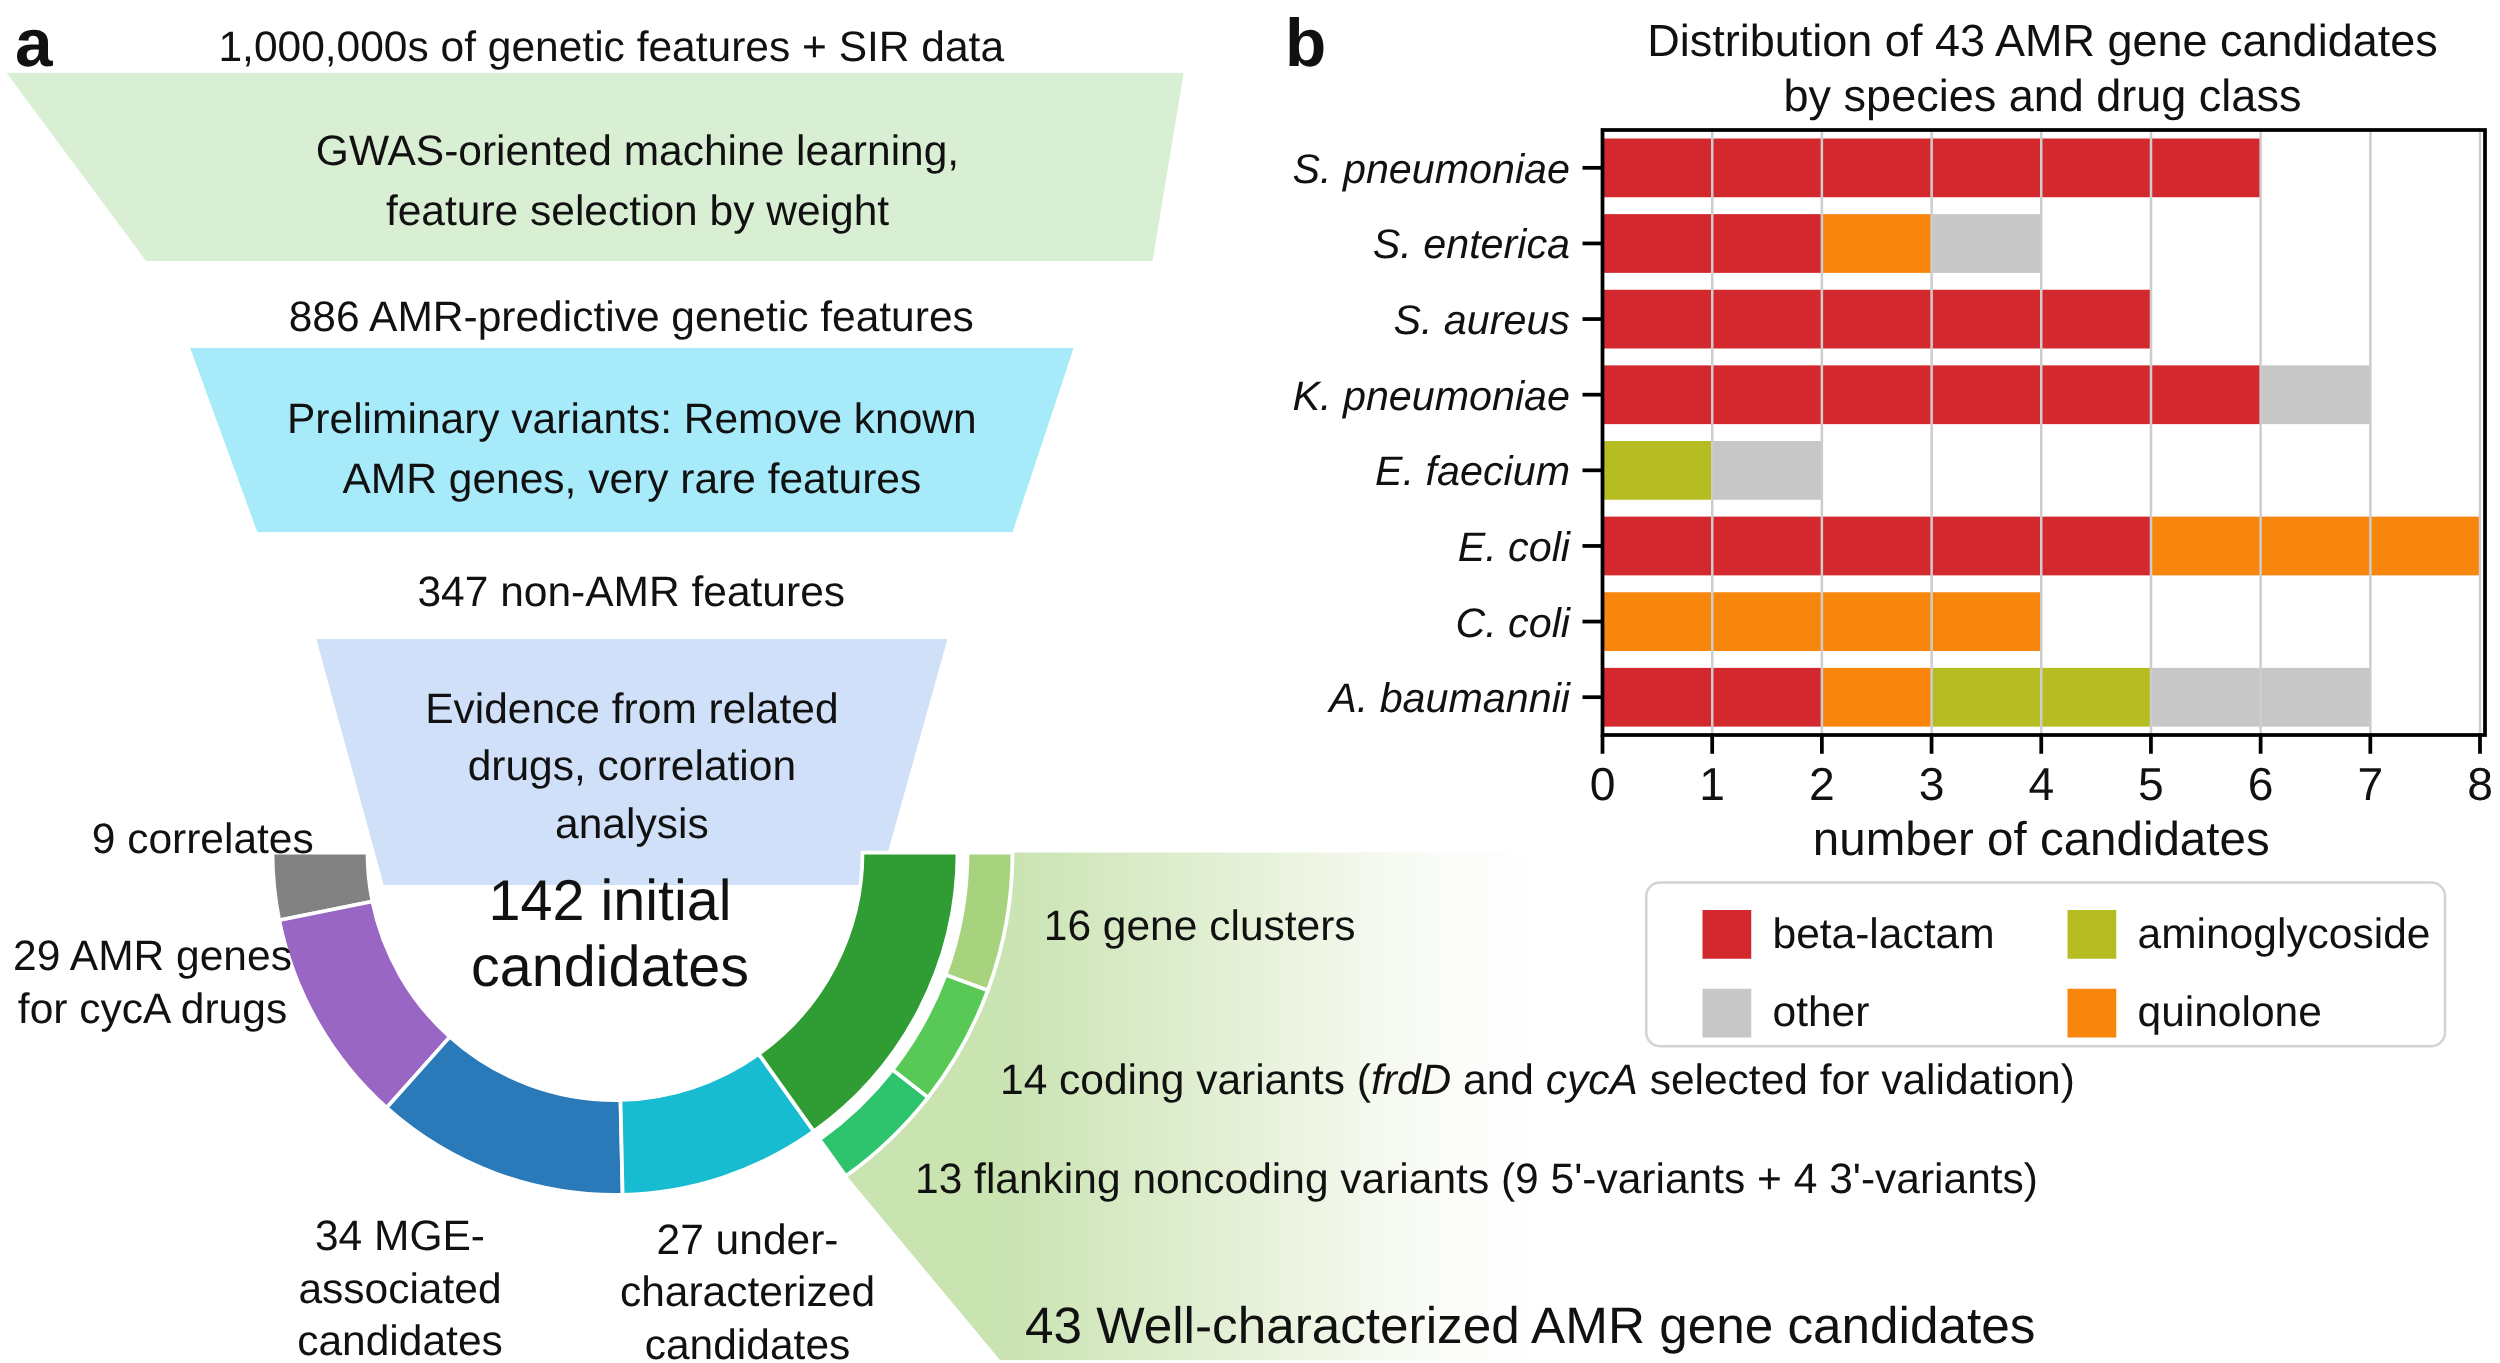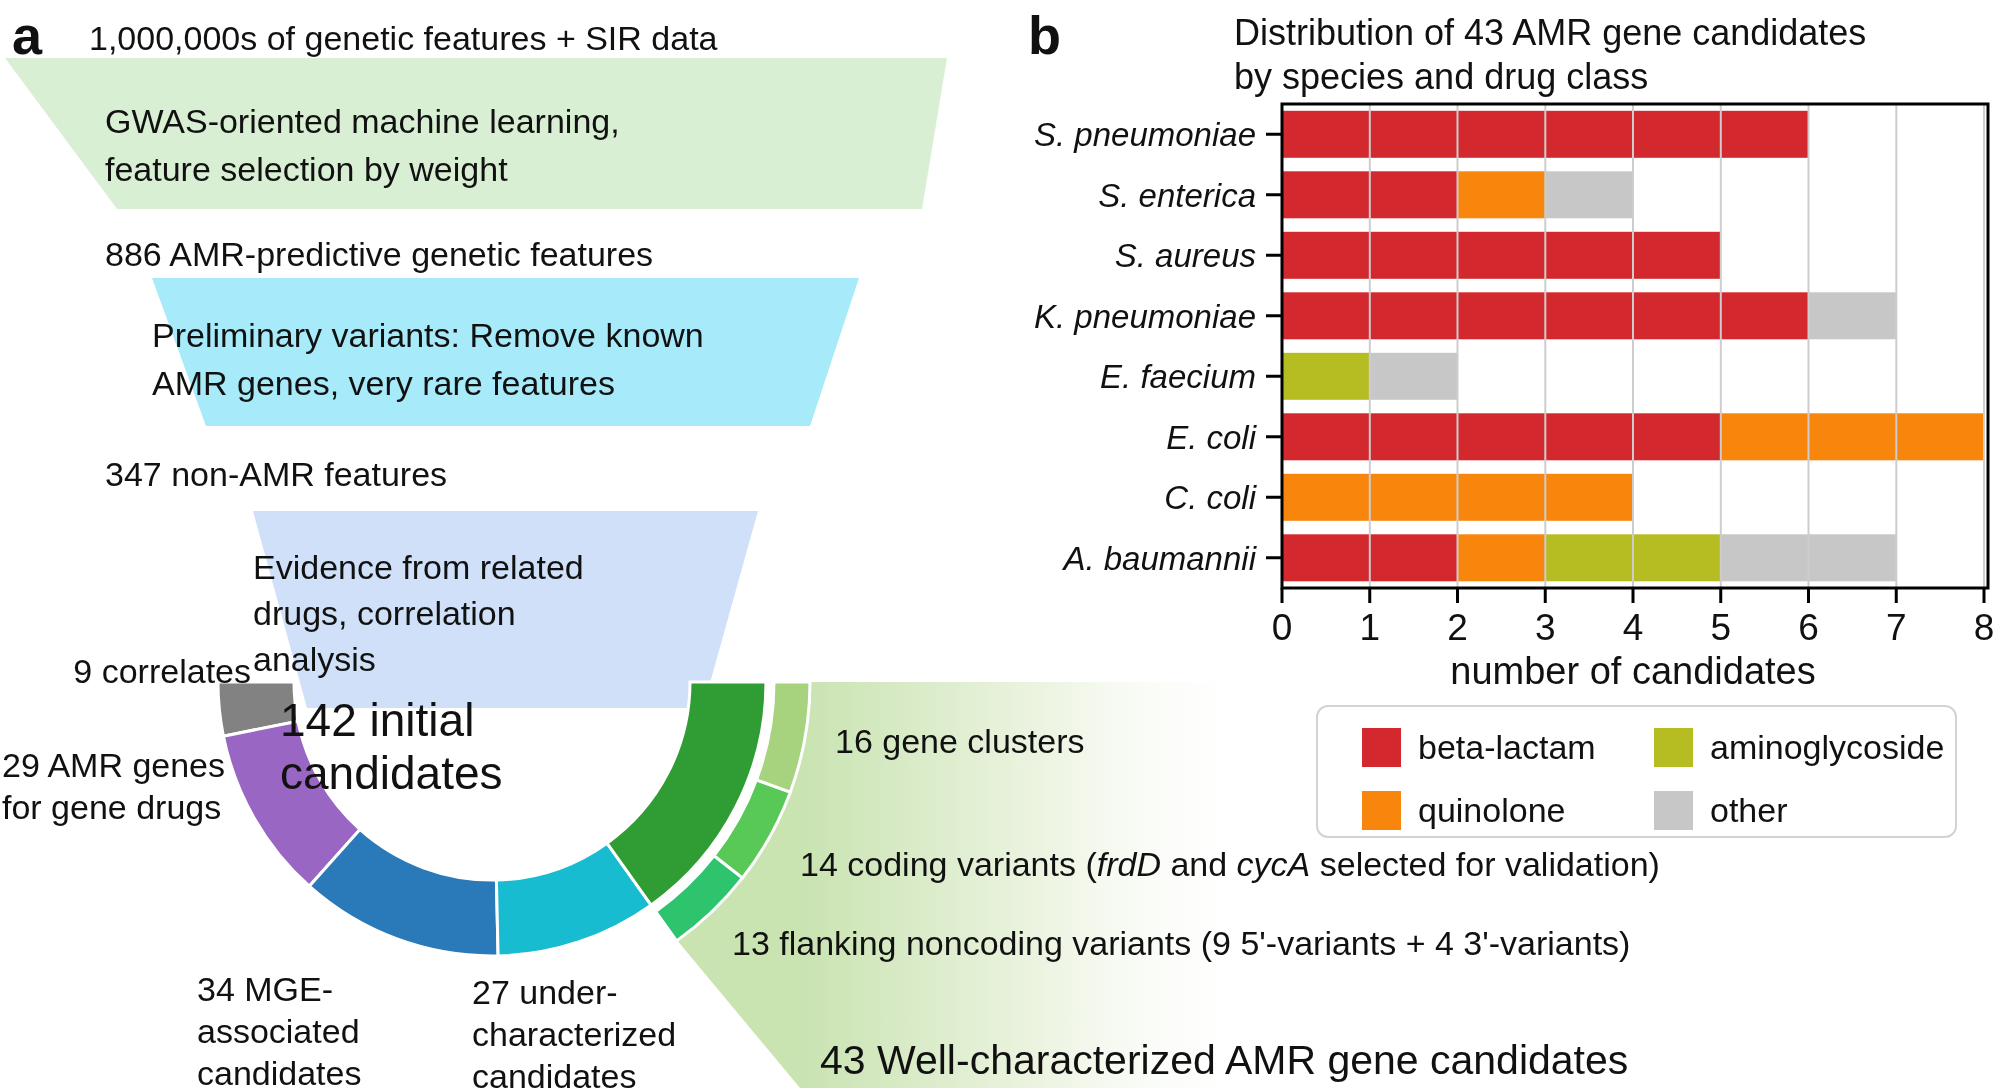--- a/index.html
+++ b/index.html
@@ -1,19 +1,19 @@
 <!DOCTYPE html>
 <html><head>
 <meta charset="utf-8">
 <style>
   html,body{margin:0;padding:0;background:#ffffff;}
   .fig{position:relative;width:2000px;height:1090px;background:#ffffff;
        font-family:"Liberation Sans",sans-serif;color:#111;overflow:hidden;}
   .abs{position:absolute;}
-  .ctr{text-align:left;}
+  .ctr{text-align:center;}
   .rt{text-align:right;padding-left:44px;}
   .panel-letter{font-size:54px;font-weight:700;}
   .t34{font-size:34px;line-height:48px;}
   .t33{font-size:34px;line-height:42px;}
   .trap{position:absolute;}
   .donut-center{font-size:46px;line-height:53px;}
   .b-title{font-size:36px;line-height:44px;}
   .it{font-style:italic;}
   .wellchar{font-size:41px;}
   .wellchar .u{display:inline-block;border-bottom:4px solid #111;padding-bottom:6px;}
@@ -78,21 +78,21 @@
 
   <div class="abs ctr donut-center" style="left:280px;top:694px;width:416px;">
     <div>142 initial</div>
     <div>candidates</div>
   </div>
 
   <div class="abs rt" style="left:0px;top:652px;width:207px;font-size:34px;">9 correlates</div>
 
   <div class="abs ctr t33" style="left:2px;top:744px;width:240px;">
     <div>29 AMR genes</div>
-    <div>for gene drugs</div>
+    <div>for cycA drugs</div>
   </div>
 
   <div class="abs ctr t33" style="left:197px;top:968px;width:246px;">
     <div>34 MGE-</div>
     <div>associated</div>
     <div>candidates</div>
   </div>
 
   <div class="abs ctr t33" style="left:472px;top:971px;width:252px;">
     <div>27 under-</div>
@@ -212,22 +212,22 @@
   <div class="legend">
     <div class="leg-item">
       <div class="leg-swatch" style="background: rgb(211, 40, 45);"></div>
       <div class="leg-label">beta-lactam</div>
     </div>
     <div class="leg-item">
       <div class="leg-swatch" style="background: rgb(181, 189, 34);"></div>
       <div class="leg-label">aminoglycoside</div>
     </div>
     <div class="leg-item">
+      <div class="leg-swatch" style="background: rgb(199, 199, 199);"></div>
+      <div class="leg-label">other</div>
+    </div>
+    <div class="leg-item">
       <div class="leg-swatch" style="background: rgb(248, 134, 13);"></div>
       <div class="leg-label">quinolone</div>
     </div>
-    <div class="leg-item">
-      <div class="leg-swatch" style="background: rgb(199, 199, 199);"></div>
-      <div class="leg-label">other</div>
-    </div>
   </div>
 
 </div>
 
 </body></html>

